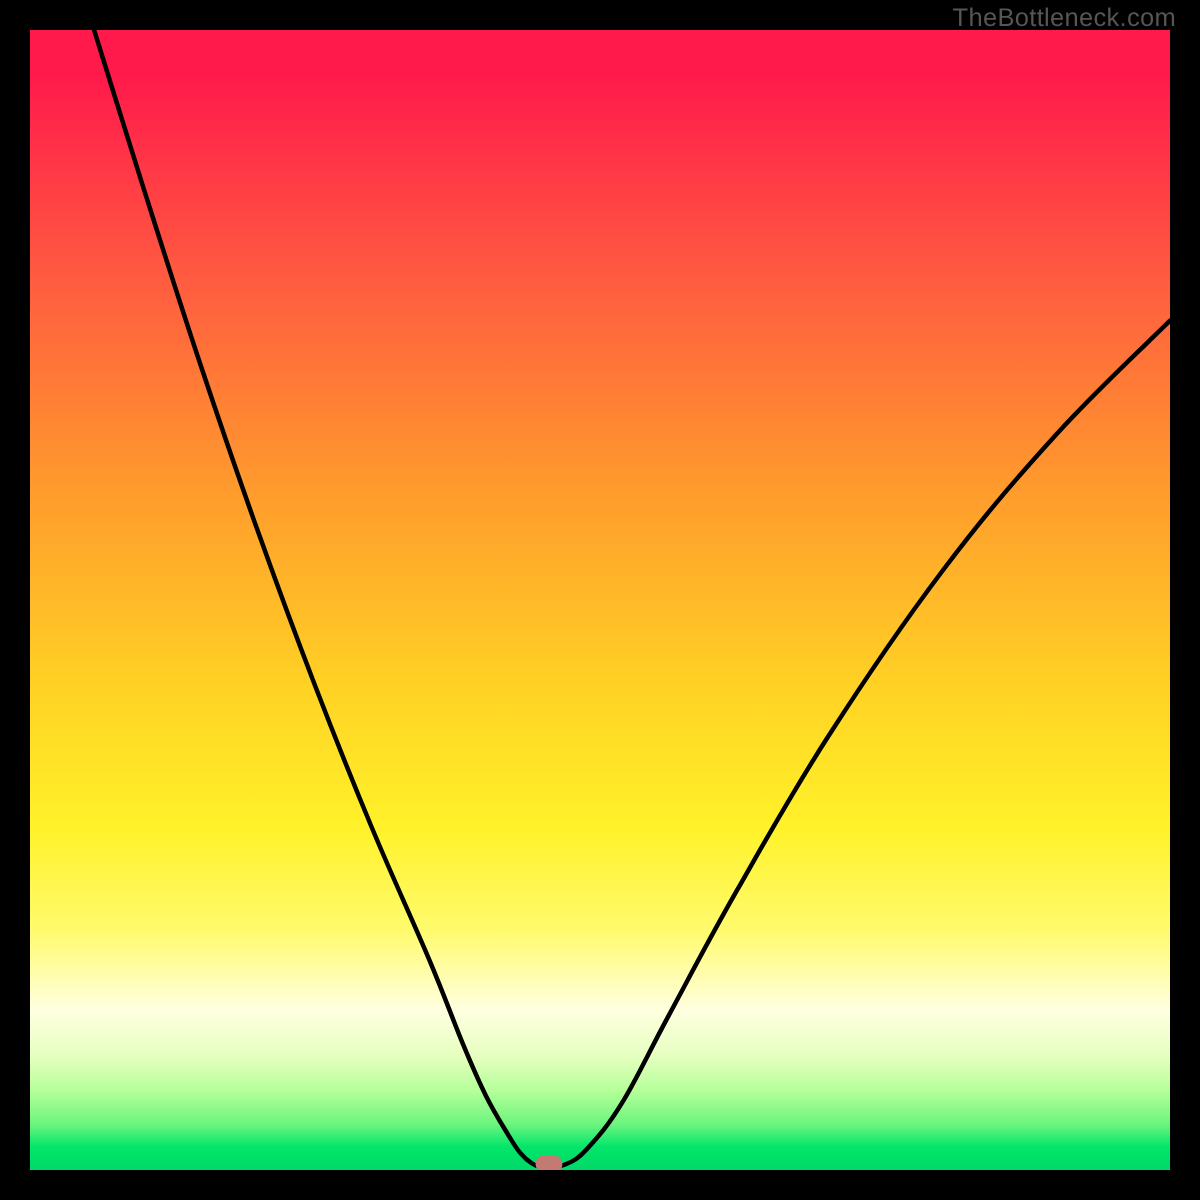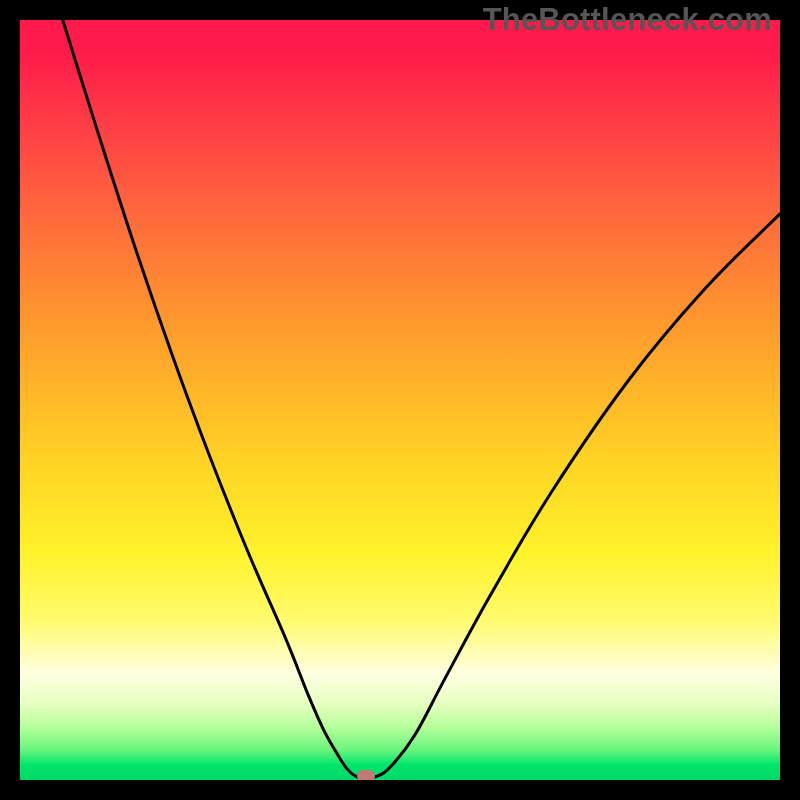--- a/index.html
+++ b/index.html
@@ -6,24 +6,24 @@
   html, body { width: 800px; height: 800px; overflow: hidden; background: #000; }
   .frame {
     position: relative;
     width: 800px;
     height: 800px;
     background: #000;
   }
   .watermark {
     position: absolute;
     top: 2px;
-    right: 28px;
+    right: 16px;
     font-family: Arial, Helvetica, sans-serif;
-    font-size: 31px;
-    font-weight: 700;
+    font-size: 17px;
+    font-weight: 400;
     color: #565656;
     letter-spacing: 0.2px;
     z-index: 5;
   }
   .plot {
     position: absolute;
     left: 20px;
     top: 20px;
     width: 760px;
     height: 760px;

